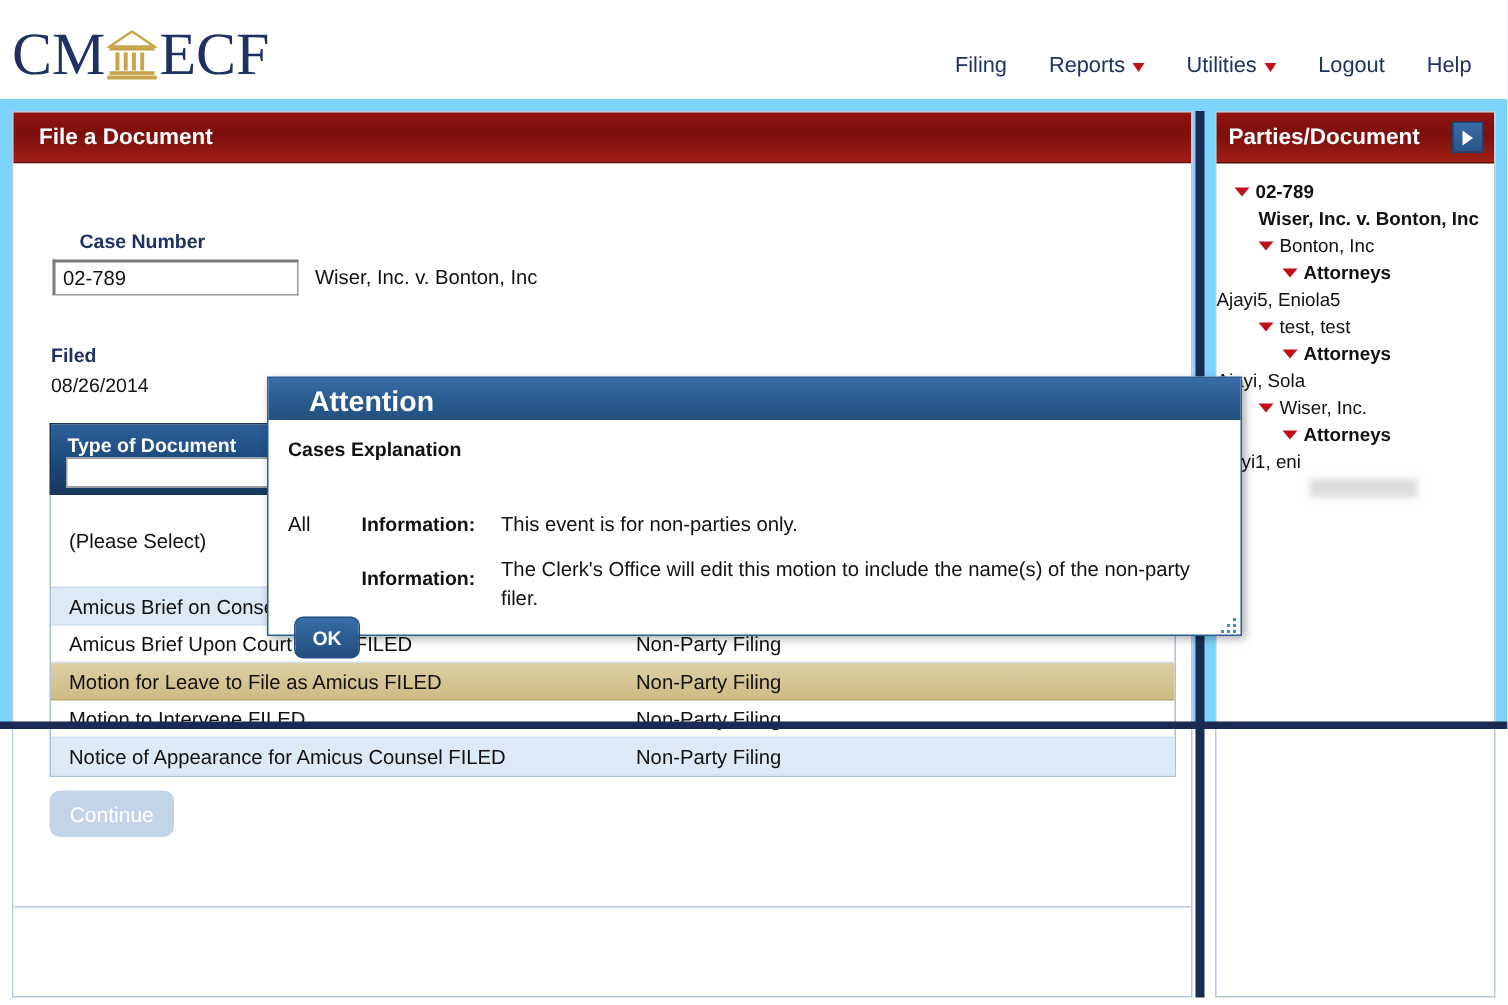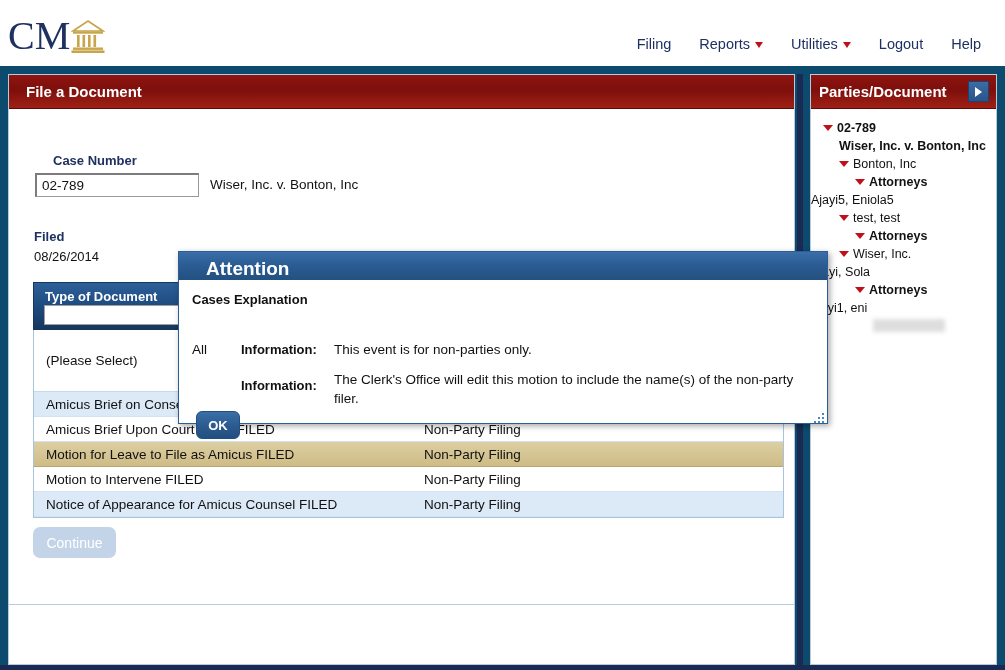--- a/index.html
+++ b/index.html
@@ -8,22 +8,22 @@
     width: 1005px;
     height: 670px;
     font-family: "Liberation Sans", sans-serif;
     background: #ffffff;
     overflow: hidden;
   }
 
   #app {
     position: relative;
     width: 1005px;
-    height: 670px;
-    background: #0c4a6e;
+    height: 486px;
+    background: #7dd3fc;
   }
 
   
   .topbar {
     position: absolute;
     left: 0; top: 0;
     width: 1005px; height: 66px;
     background: #ffffff;
   }
 
@@ -384,20 +384,21 @@
           <polygon points="17,3 32,13 2,13" fill="none" stroke="#c8a44a" stroke-width="1.6"></polygon>
           <rect x="2" y="13.5" width="30" height="2.2" fill="#c8a44a"></rect>
           <rect x="6" y="17" width="2.6" height="12" fill="#c8a44a"></rect>
           <rect x="11.5" y="17" width="2.6" height="12" fill="#c8a44a"></rect>
           <rect x="17" y="17" width="2.6" height="12" fill="#c8a44a"></rect>
           <rect x="22.5" y="17" width="2.6" height="12" fill="#c8a44a"></rect>
           <rect x="2" y="29.5" width="30" height="2.4" fill="#c8a44a"></rect>
           <rect x="0.5" y="32.4" width="33" height="2.6" fill="#c8a44a"></rect>
         </svg>
       </span>
+      <span class="logo-ecf">ECF</span>
     </div>
 
     <div class="mainnav">
       <div class="navitem">
         <span>Filing</span>
       </div>
       <div class="navitem">
         <span>Reports</span>
         <span class="caret-red"></span>
       </div>
@@ -502,26 +503,26 @@
         <span>Ajayi5, Eniola5</span>
       </div>
       <div class="trow lvl1">
         <span class="tri"></span>
         <span>test, test</span>
       </div>
       <div class="trow lvl2">
         <span class="tri"></span>
         <span class="t-b">Attorneys</span>
       </div>
-      <div class="trow lvl1">
-        <span class="tri"></span>
-        <span>Wiser, Inc.</span>
-      </div>
       <div class="trow lvl3">
         <span>Ajayi, Sola</span>
+      </div>
+      <div class="trow lvl1">
+        <span class="tri"></span>
+        <span>Wiser, Inc.</span>
       </div>
       <div class="trow lvl2">
         <span class="tri"></span>
         <span class="t-b">Attorneys</span>
       </div>
       <div class="trow lvl3">
         <span>ajayi1, eni</span>
       </div>
       <div class="redacted"></div>
     </div>

